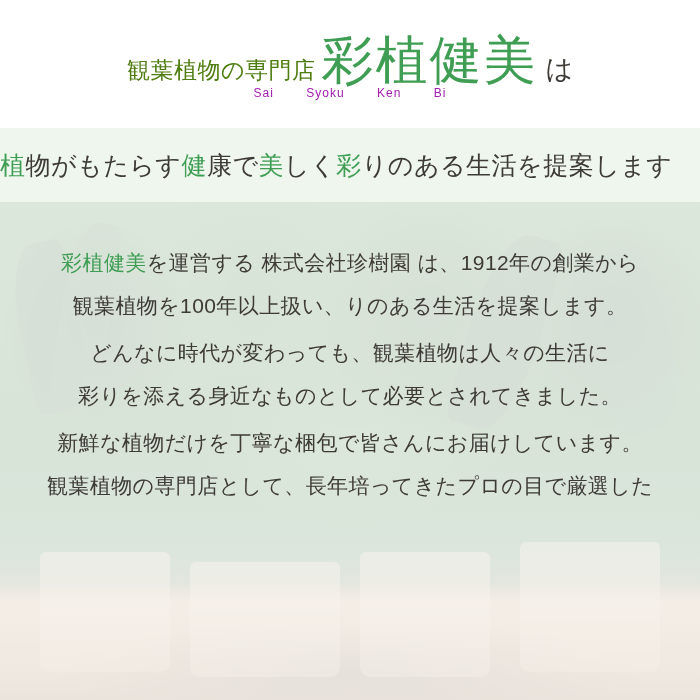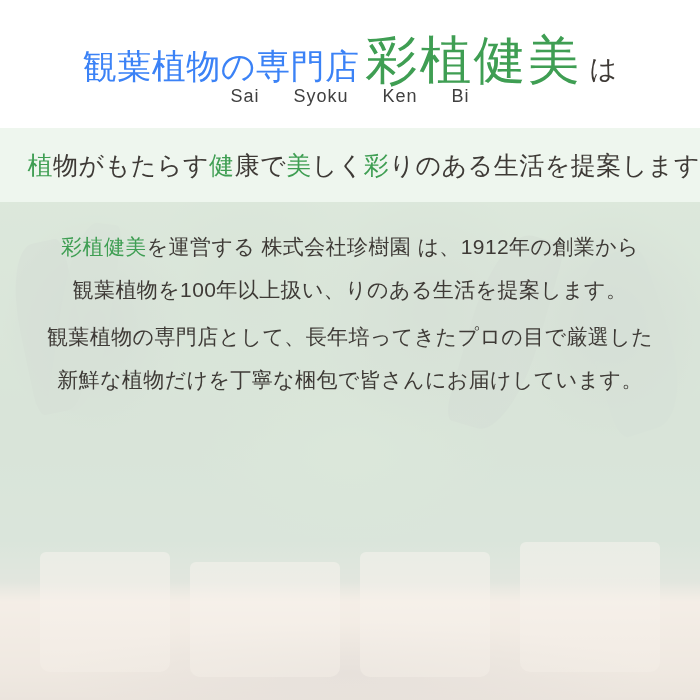--- a/index.html
+++ b/index.html
@@ -30,22 +30,22 @@
     position: absolute;
     left: 0;
     right: 0;
     top: 26px;
     display: flex;
     align-items: baseline;
     justify-content: center;
     white-space: nowrap;
   }
   .header-lead {
-    font-size: 34px;
-    color: #3b82f6;
+    font-size: 23px;
+    color: #4d7c0f;
     letter-spacing: 0.5px;
     margin-top: 11px;
   }
   .brand-big {
     font-size: 52px;
     color: #3f9e53;
     letter-spacing: 2px;
     margin: 0 6px;
     font-weight: normal;
   }
@@ -53,37 +53,37 @@
     font-size: 27px;
     color: #3e3a36;
     margin-left: 2px;
   }
   .romaji {
     position: absolute;
     top: 86px;
     left: 0;
     right: 0;
     text-align: center;
-    color: #404040;
-    font-size: 18px;
+    color: #a21caf;
+    font-size: 12px;
     letter-spacing: 1px;
   }
   .romaji span {
     display: inline-block;
     margin: 0 14px;
   }
 
   
   .band {
     position: relative;
     height: 74px;
     background: #eef6ee;
     display: flex;
     align-items: center;
-    justify-content: flex-end;
+    justify-content: flex-start;
   }
   .band-text {
     font-size: 25px;
     color: #3e3a36;
     white-space: nowrap;
     letter-spacing: 0.5px;
   }
   .band-text .g {
     color: #3f9e53;
   }
@@ -125,21 +125,21 @@
   .pot {
     position: absolute;
     background: linear-gradient(to bottom, #e2cdb0, #c8ab86);
     border-radius: 6px 6px 10px 10px;
     opacity: 0.5;
   }
 
   .body-text {
     position: absolute;
     inset: 0;
-    padding: 14px 0 0 0;
+    padding: 30px 0 0 0;
     box-sizing: border-box;
     text-align: center;
   }
   .ptext {
     font-size: 21px;
     color: #3e3a36;
     line-height: 1;
     white-space: nowrap;
     letter-spacing: 0.4px;
   }
@@ -195,22 +195,26 @@
     </div>
     <div class="photo-overlay"></div>
 
     <div class="body-text">
 
       <div class="para p1">
         <span class="ptext"><span class="g">彩植健美</span><span>を運営する 株式会社珍樹園 は、1912年の創業から</span></span>
         <span class="ptext g">観葉植物を100年以上扱い、りのある生活を提案します。</span>
       </div>
 
+      <div class="para p2">
+        <span class="ptext">どんなに時代が変わっても、観葉植物は人々の生活に</span>
+        <span class="ptext">彩りを添える身近なものとして必要とされてきました。</span>
+      </div>
 
       <div class="para p3">
+        <span class="ptext">新鮮な植物だけを丁寧な梱包で皆さんにお届けしています。</span>
         <span class="ptext g">観葉植物の専門店として、長年培ってきたプロの目で厳選した</span>
-        <span class="ptext">新鮮な植物だけを丁寧な梱包で皆さんにお届けしています。</span>
       </div>
 
     </div>
   </div>
 
 </div>
 
 </body></html>

